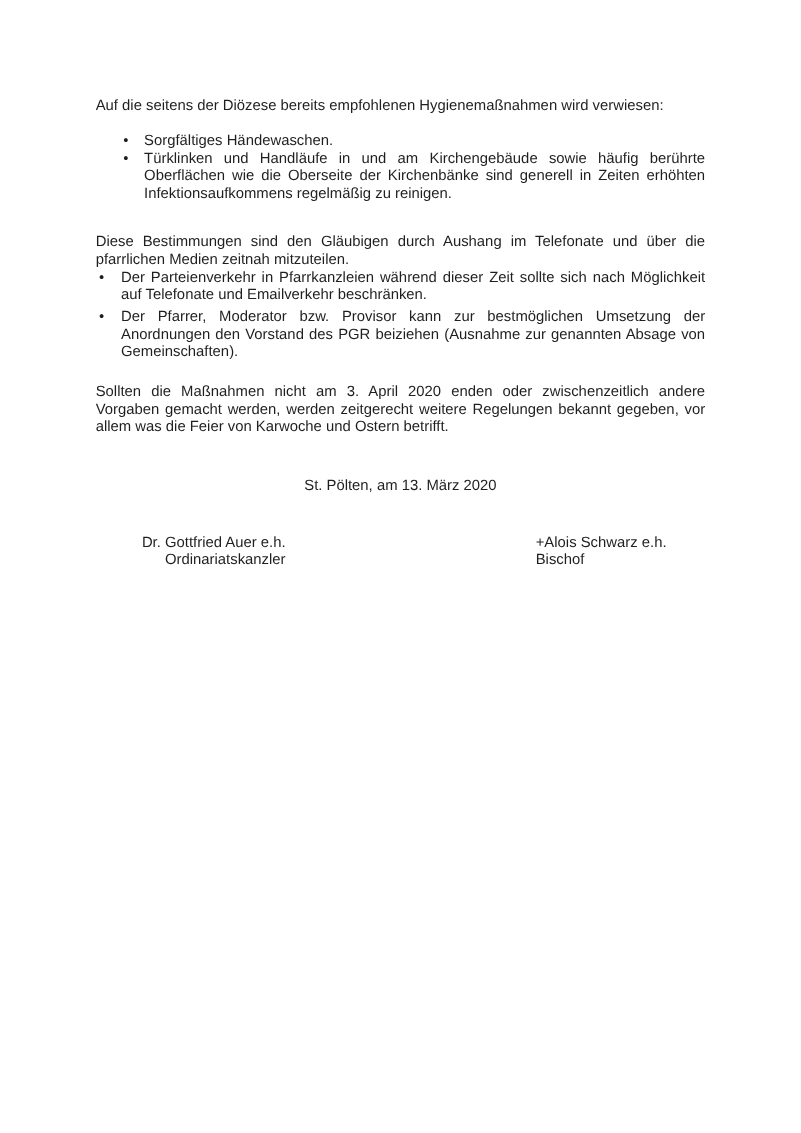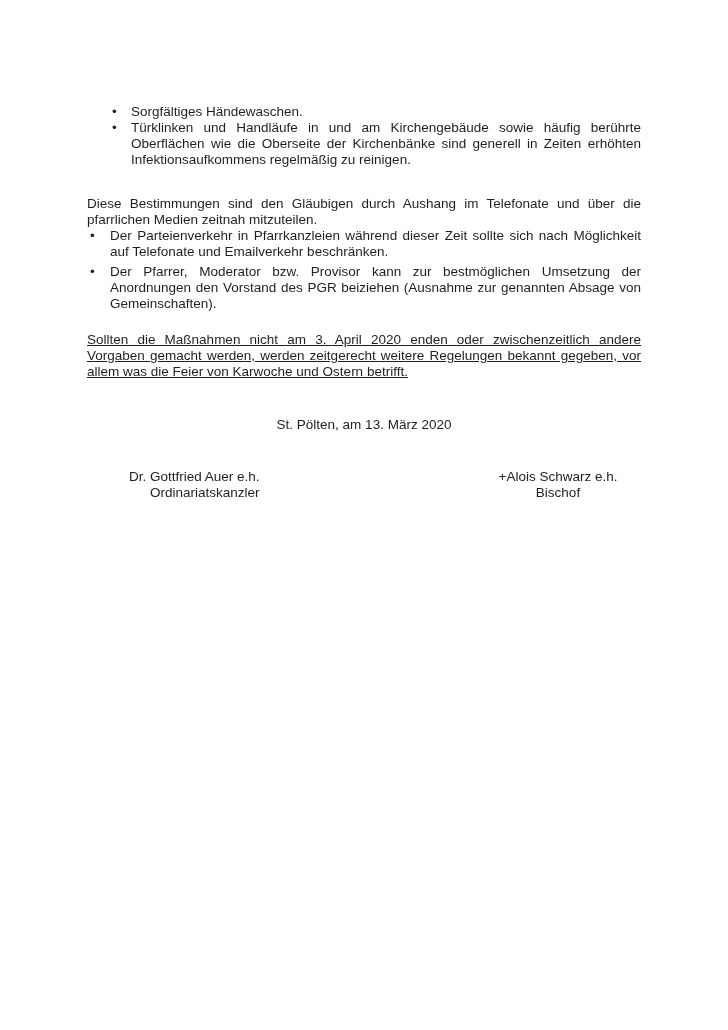--- a/index.html
+++ b/index.html
@@ -52,21 +52,21 @@
   .bullet-text {
     flex: 1 1 auto;
     text-align: justify;
   }
   .para-announcement { margin-top: 28px !important; }
   .heading-recommendation {
     margin-top: 20px !important;
     text-align: left !important;
   }
   .para-orders { margin-top: 16px !important; }
-  .para-outlook { margin-top: 20px !important; text-decoration: underline; }
+  .para-outlook { margin-top: 20px !important; }
   .block-place {
     margin-top: 37px;
   }
   .block-place div {
     text-align: center;
   }
   .signatures {
     position: relative;
     margin-top: 36px;
     height: 36px;
@@ -75,29 +75,30 @@
     position: absolute;
     left: 42px;
     top: 0;
     text-align: right;
   }
   .sig-right {
     position: absolute;
     left: 400px;
     top: 0;
     width: 142px;
-    text-align: center;
+    text-align: left;
   }
 </style>
 </head>
 <body>
 
 <div class="page">
   <div class="content">
 
+    <p class="intro">Auf die seitens der Diözese bereits empfohlenen Hygienemaßnahmen wird verwiesen:</p>
 
     <ul class="bullet-list hygiene">
       <li class="bullet-item">
         <span class="bullet-glyph">•</span>
         <span class="bullet-text">Sorgfältiges Händewaschen.</span>
       </li>
       <li class="bullet-item">
         <span class="bullet-glyph">•</span>
         <span class="bullet-text">Türklinken und Handläufe in und am Kirchengebäude sowie häufig berührte Oberflächen wie die Oberseite der Kirchenbänke sind generell in Zeiten erhöhten Infektionsaufkommens regelmäßig zu reinigen.</span>
       </li>

